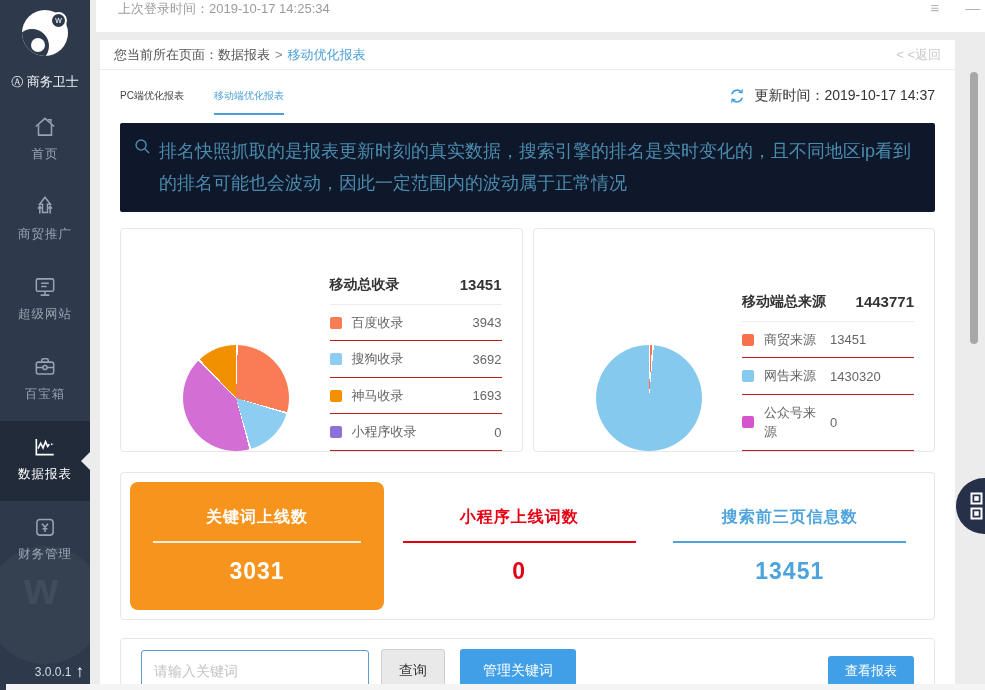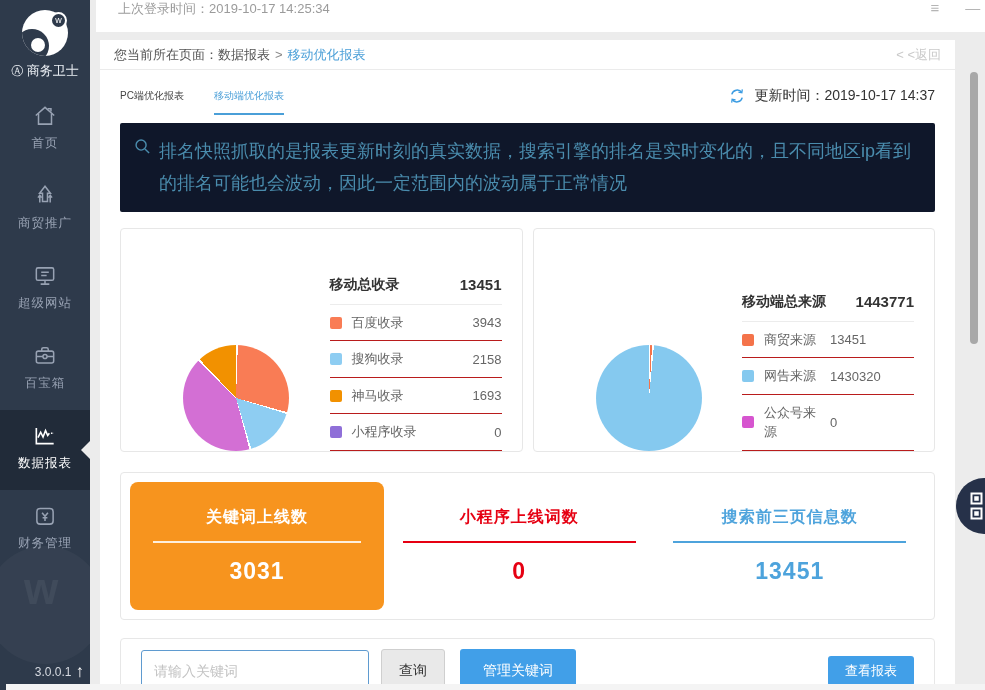--- a/index.html
+++ b/index.html
@@ -21,21 +21,21 @@
   .logo-wrap { padding-top:10px; text-align:center; position:relative; }
   .logo { width:46px; height:46px; border-radius:50%; background:#fff; position:relative;
           margin:0 auto; overflow:hidden; }
   .logo::before { content:''; position:absolute; width:34px; height:34px; border-radius:50%;
                   background:#2e3a4b; left:-7px; bottom:-7px; }
   .logo::after  { content:''; position:absolute; width:14px; height:14px; border-radius:50%;
                   background:#fff; left:9px; bottom:4px; }
   .logo-badge { position:absolute; top:12px; left:calc(50% + 5px); width:17px; height:17px;
                 border-radius:50%; background:#2e3a4b; border:2px solid #fff; color:#fff;
                 font-size:9px; line-height:13px; text-align:center; z-index:2; }
-  .brand { margin-top:6px; color:#e9edf2; font-size:13px; }
+  .brand { margin-top:17px; color:#e9edf2; font-size:13px; }
   .brand .badge-char { font-size:12px; }
   .nav { margin-top:10px; }
   .nav-item { position:relative; height:80px; text-align:center; padding-top:13px;
               color:#98a2b3; cursor:pointer; }
   .nav-item .ico { display:block; margin:0 auto 6px; width:26px; height:26px; }
   .nav-item .lbl { font-size:12.5px; letter-spacing:1px; }
   .nav-item.active { background:#212b39; color:#fff; }
   .nav-item.active::after { content:''; position:absolute; right:0; top:50%; margin-top:-9px;
       border-top:9px solid transparent; border-bottom:9px solid transparent; border-right:9px solid #ececec; }
   .watermark { position:absolute; bottom:26px; left:-14px; width:118px; height:118px; border-radius:50%;
@@ -224,21 +224,21 @@
           <span class="lg-total">13451</span>
         </div>
       <div class="legend-row">
             <span class="swatch" style="background:#f97c55"></span>
             <span class="legend-label">百度收录</span>
             <span class="legend-value">3943</span>
           </div>
           <div class="legend-row">
             <span class="swatch" style="background:#8ecdf2"></span>
             <span class="legend-label">搜狗收录</span>
-            <span class="legend-value">2158</span>
+            <span class="legend-value">3692</span>
           </div>
           <div class="legend-row">
             <span class="swatch" style="background:#f29100"></span>
             <span class="legend-label">神马收录</span>
             <span class="legend-value">1693</span>
           </div>
           <div class="legend-row">
             <span class="swatch" style="background:#8f6fd8"></span>
             <span class="legend-label">小程序收录</span>
             <span class="legend-value">0</span>

